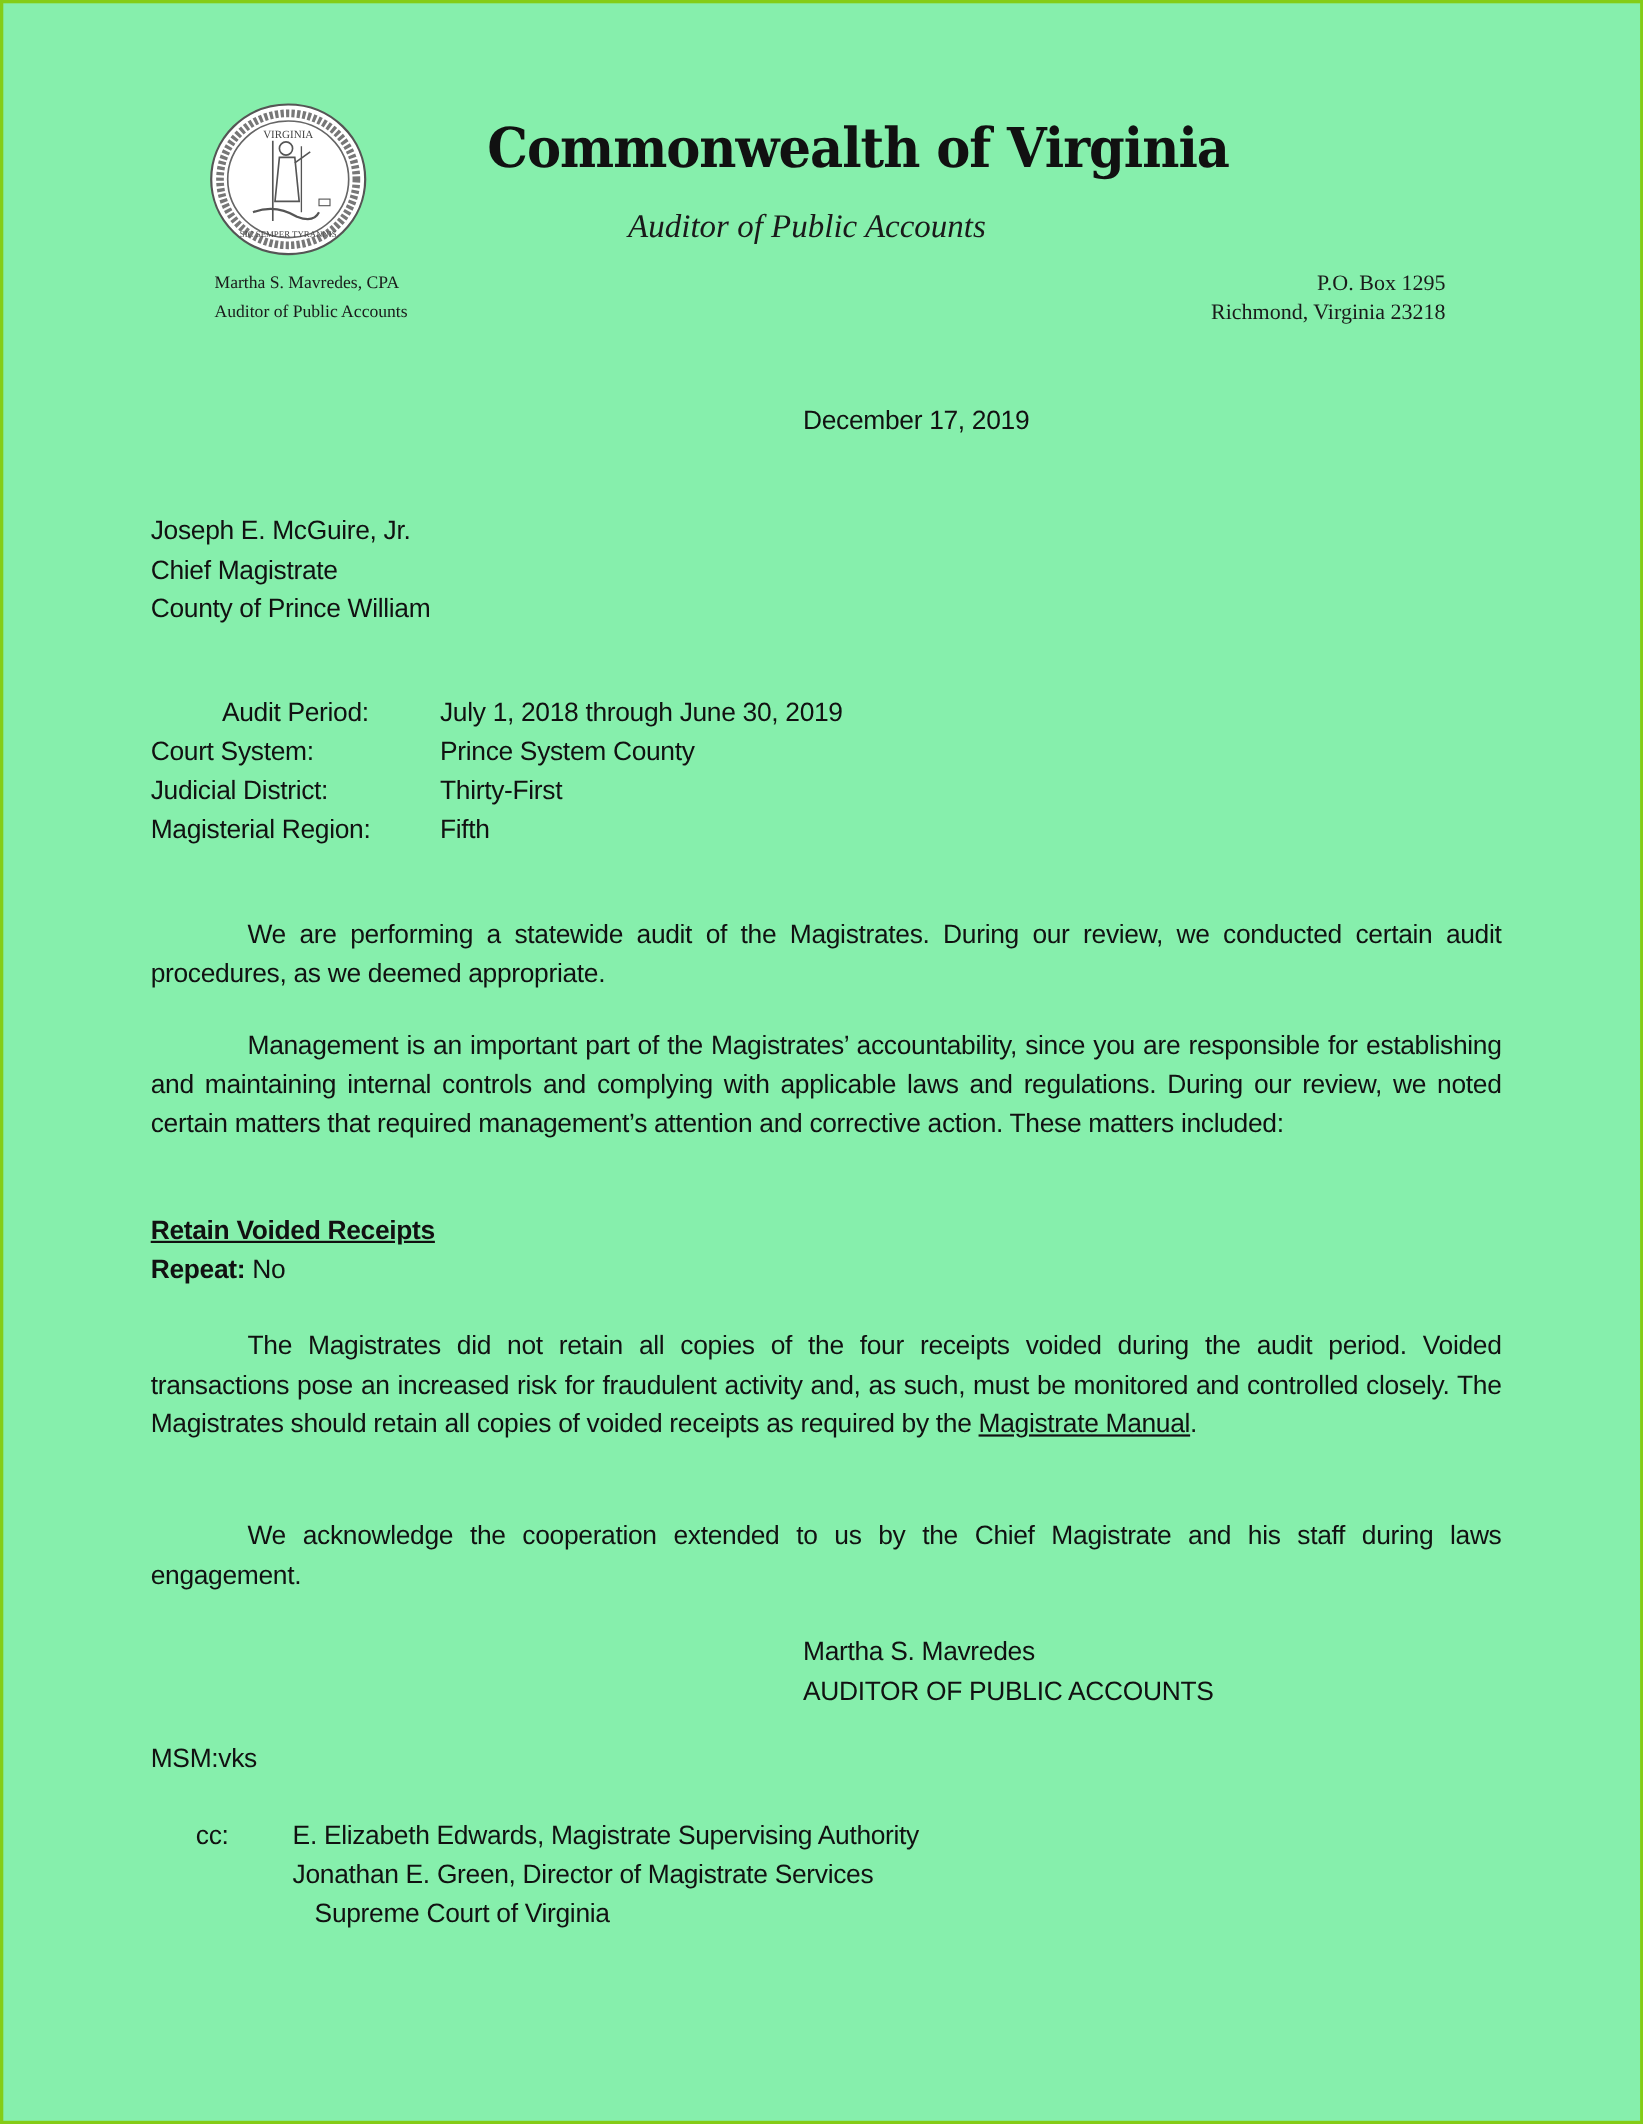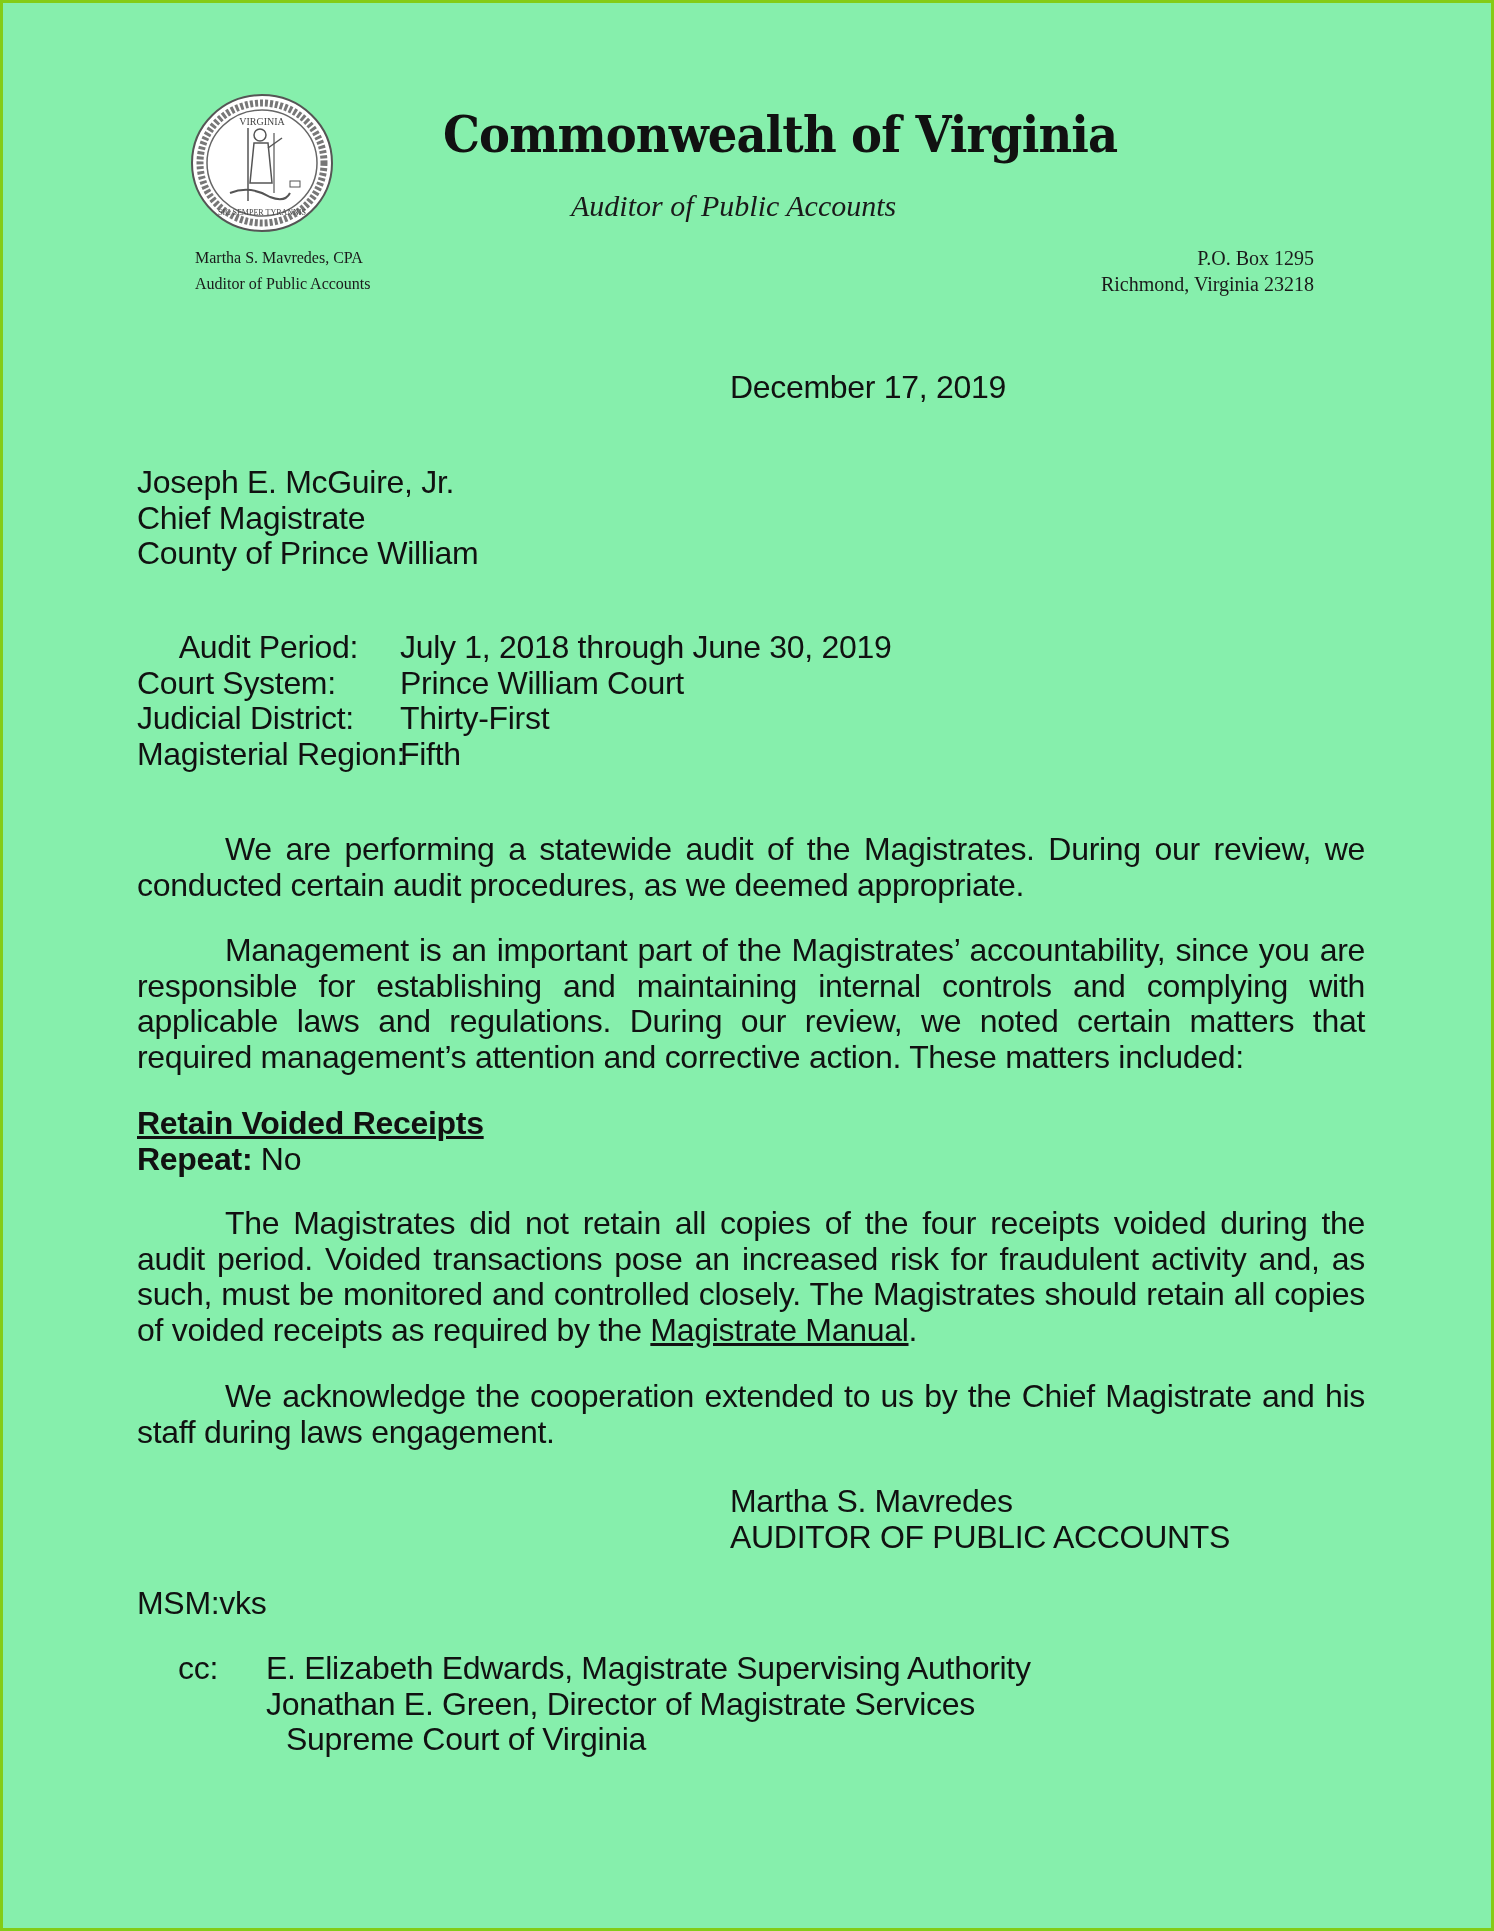--- a/index.html
+++ b/index.html
@@ -3,21 +3,21 @@
 <meta charset="utf-8">
 <style>
   html, body { margin: 0; padding: 0; background: #ffffff; }
   body { width: 1494px; height: 1931px; position: relative; overflow: hidden; }
   .page {
     position: absolute; left: 0; top: 0; width: 1488px; height: 1925px;
     border: 3px solid #84cc16; background: #86efac;
   }
   .abs { position: absolute; white-space: nowrap; }
   .serif { font-family: "Liberation Serif", "DejaVu Serif", serif; color: #1a1a1a; }
-  .body-text { font-family: "Liberation Sans", "DejaVu Sans", sans-serif; font-size: 32px; color: #111; letter-spacing: -0.3px; }
+  .body-text { font-family: "Liberation Sans", "DejaVu Sans", sans-serif; font-size: 24px; color: #111; letter-spacing: -0.3px; }
   .title {
     font-family: "DejaVu Serif", "Liberation Serif", serif; font-weight: bold;
     font-size: 50px; letter-spacing: -1px; color: #111; left: 440px; top: 102px;
     transform: scaleX(0.93); transform-origin: left top;
   }
   .subtitle { font-style: italic; font-size: 30px; left: 568px; top: 186px; }
   .hdr-left { font-size: 16px; left: 192px; line-height: 26px; top: 242px; }
   .hdr-right { font-size: 20px; right: 177px; line-height: 26px; top: 242px; text-align: right; }
   .seal {
     position: absolute; left: 187px; top: 90px; width: 144px; height: 140px;
@@ -68,21 +68,21 @@
   <div class="abs body-text" style="left:727px; top:366px;">December 17, 2019</div>
 
   <div class="abs body-text" style="left:134px; top:462px; line-height:35.6px;">
     <div>Joseph E. McGuire, Jr.</div>
     <div>Chief Magistrate</div>
     <div>County of Prince William</div>
   </div>
 
   <div class="abs body-text" style="left:134px; top:627px; line-height:35.6px;">
     <div><span class="label" style="display:inline-block;width:263px;text-align:center;">Audit Period:</span><span>July 1, 2018 through June 30, 2019</span></div>
-    <div><span class="label" style="display:inline-block;width:263px;">Court System:</span><span>Prince William Court</span></div>
+    <div><span class="label" style="display:inline-block;width:263px;">Court System:</span><span>Prince System County</span></div>
     <div><span class="label" style="display:inline-block;width:263px;">Judicial District:</span><span>Thirty-First</span></div>
     <div><span class="label" style="display:inline-block;width:263px;">Magisterial Region:</span><span>Fifth</span></div>
   </div>
 
   <div class="para body-text" style="top:829px;"><span class="indent"></span><span>We are performing a statewide audit of the Magistrates.  During our review, we conducted certain audit procedures, as we deemed appropriate.</span></div>
 
   <div class="para body-text" style="top:930px;"><span class="indent"></span><span>Management is an important part of the Magistrates’ accountability, since you are responsible for establishing and maintaining internal controls and complying with applicable laws and regulations. During our review, we noted certain matters that required management’s attention and corrective action.  These matters included:</span></div>
 
   <div class="abs body-text finding-title" style="left:134px; top:1102px;">Retain Voided Receipts</div>
   <div class="abs body-text" style="left:134px; top:1138px;"><span class="bold">Repeat:</span> <span>No</span></div>

